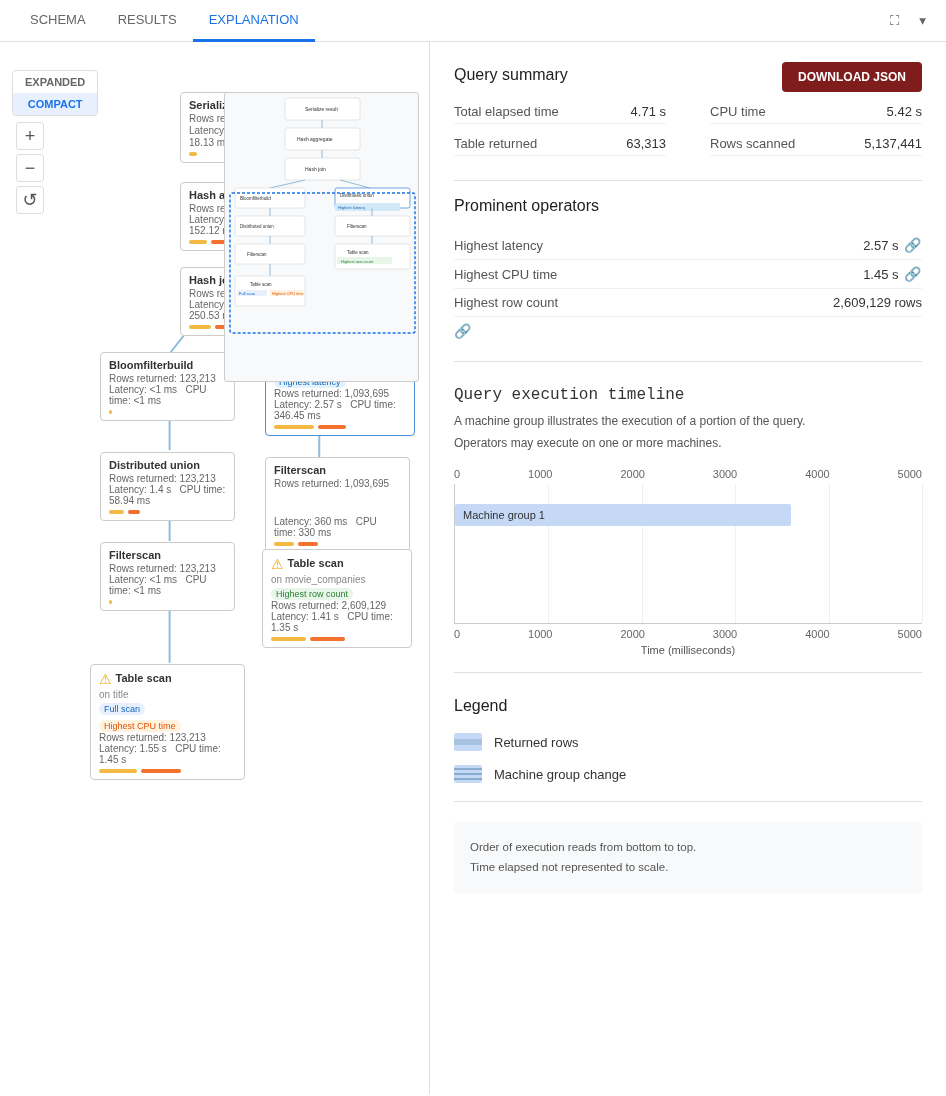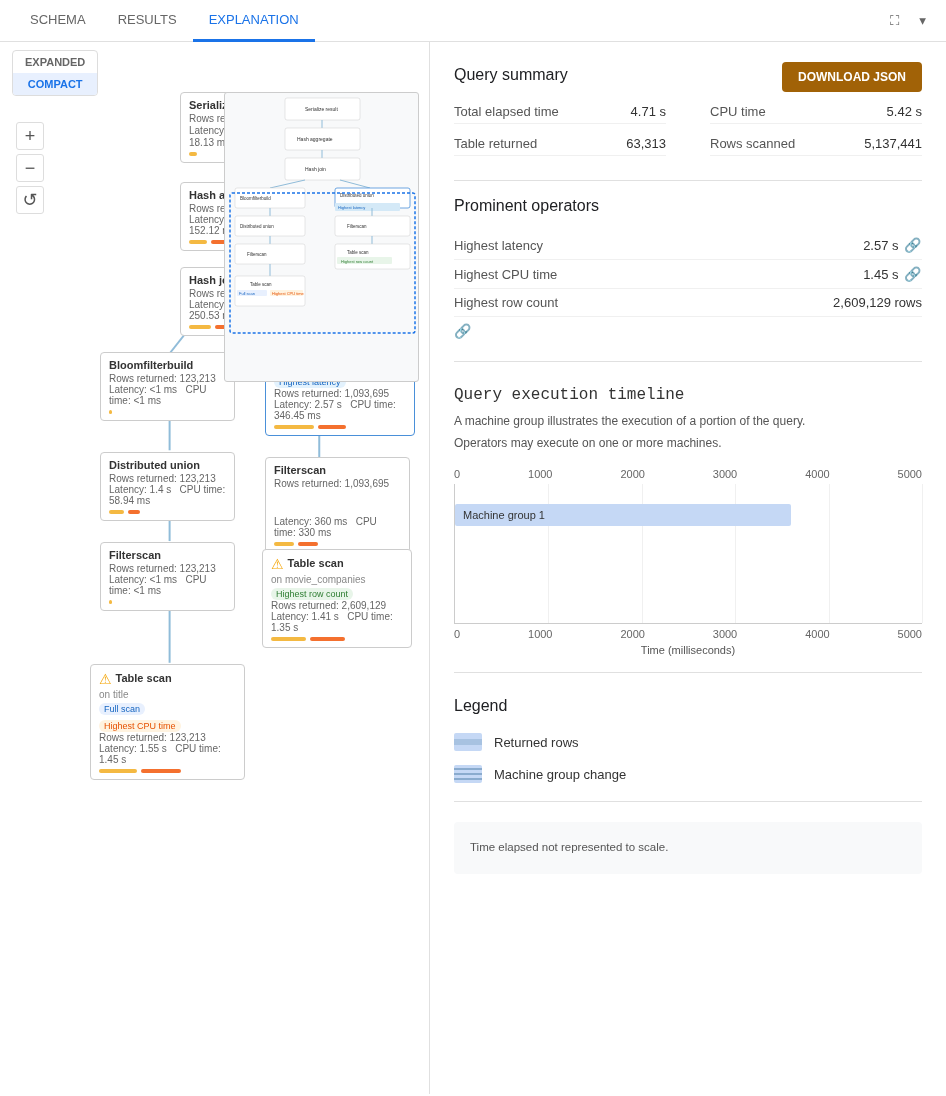--- a/index.html
+++ b/index.html
@@ -48,21 +48,21 @@
     .left-panel {
       flex: 0 0 430px;
       position: relative;
       overflow: hidden;
       border-right: 1px solid #e0e0e0;
     }
 
     
     .view-toggle {
       position: absolute;
-      top: 8px;
+      top: 28px;
       left: 12px;
       z-index: 10;
       display: flex;
       flex-direction: column;
       background: #fff;
       border: 1px solid #ddd;
       border-radius: 4px;
       overflow: hidden;
     }
     .view-toggle-btn {
@@ -187,21 +187,21 @@
     .right-panel {
       flex: 1;
       overflow-y: auto;
       padding: 20px 24px;
       background: #fff;
     }
 
     
     .download-btn {
       float: right;
-      background: #a16207;
+      background: #7f1d1d;
       color: #fff;
       border: none;
       padding: 8px 16px;
       border-radius: 4px;
       cursor: pointer;
       font-size: 12px;
       font-weight: 600;
     }
 
     
@@ -675,17 +675,18 @@
           <line x1="0" y1="11" x2="28" y2="11" stroke="#8aabce" stroke-width="2"></line>
           <line x1="0" y1="16" x2="28" y2="16" stroke="#8aabce" stroke-width="2"></line>
         </svg>
         <span class="legend-text">Machine group change</span>
       </div>
     </div>
 
     <hr class="divider">
 
     <div class="footer-notes">
+      <div>Order of execution reads from bottom to top.</div>
       <div>Time elapsed not represented to scale.</div>
     </div>
 
   </div>
 </div>
 
 </body></html>

